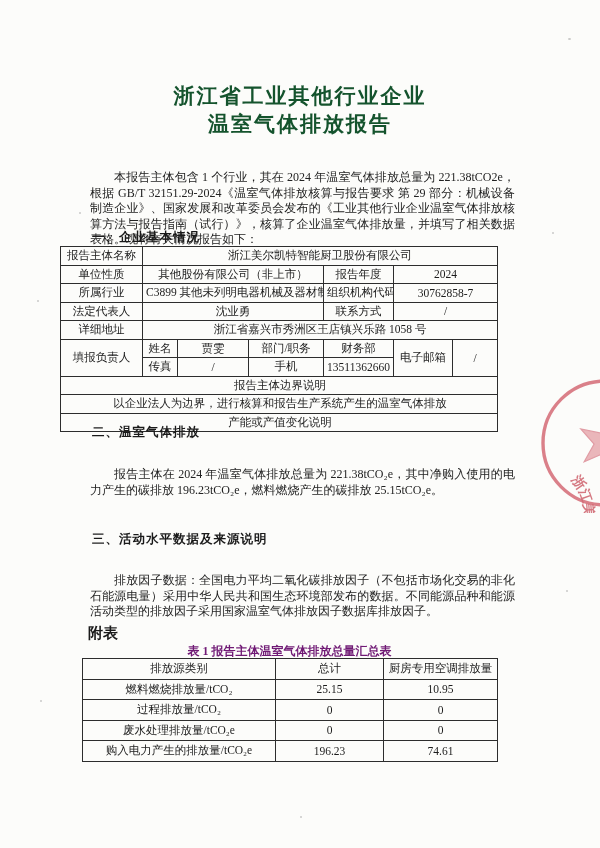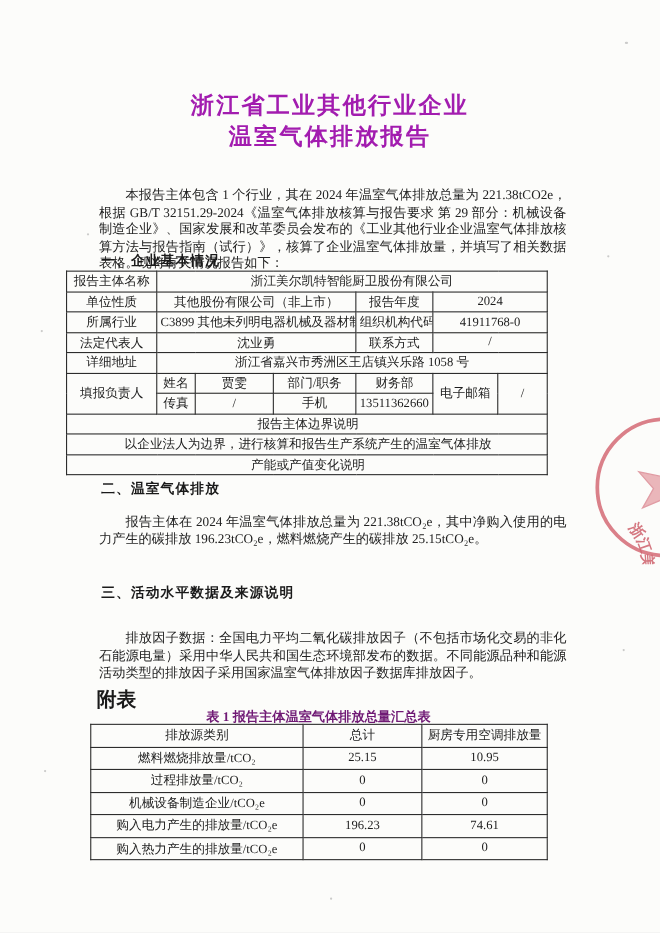--- a/index.html
+++ b/index.html
@@ -2,25 +2,25 @@
 <html><head>
 <meta charset="utf-8">
 <style>
   html,body{margin:0;padding:0;background:#e8e8e8;}
   .page{
     position:relative;width:600px;height:848px;margin:0 auto;
     background:#fcfcfa;overflow:hidden;color:#1e1e1e;
     font-family:"Liberation Serif","DejaVu Serif",serif;
   }
   .title-block{position:absolute;top:82px;left:0;width:600px;text-align:center;
-    font-weight:bold;font-size:21px;line-height:28px;letter-spacing:2px;color:#a21caf;}
+    font-weight:bold;font-size:21px;line-height:28px;letter-spacing:2px;color:#14532d;}
   .para{position:absolute;left:90px;width:425px;font-size:12px;line-height:15.6px;
     text-align:justify;text-indent:2em;color:#222;margin-top:20px;}
   .heading{position:absolute;left:92px;font-size:12.5px;font-weight:bold;color:#1a1a1a;letter-spacing:1px;}
-  .plain-label{position:absolute;left:88px;font-size:18px;font-weight:bold;color:#1a1a1a;}
+  .plain-label{position:absolute;left:88px;font-size:15px;font-weight:bold;color:#1a1a1a;}
   .tbl{position:absolute;border-collapse:collapse;table-layout:fixed;font-size:11.5px;color:#1c1c1c;}
   .tbl td,.tbl th{border:1px solid #2d2d2d;padding:1px 3px;text-align:center;
     vertical-align:middle;font-weight:normal;overflow:hidden;white-space:nowrap;}
   .basic{left:60px;top:246px;width:437px;border:1.6px solid #242424;}
   .basic td{height:15.5px;}
   .basic td.lft{text-align:center;padding-left:5px;}
   .summary{left:82px;top:658px;width:415px;border:1.6px solid #242424;}
   .summary td,.summary th{height:17.5px;}
   .tbl-title{position:absolute;top:643px;left:82px;width:415px;text-align:center;
     font-size:12px;font-weight:bold;color:#701a75;}
@@ -59,21 +59,21 @@
     <tr>
       <td>单位性质</td>
       <td colspan="3">其他股份有限公司（非上市）</td>
       <td>报告年度</td>
       <td colspan="2">2024</td>
     </tr>
     <tr>
       <td>所属行业</td>
       <td colspan="3">C3899 其他未列明电器机械及器材制造</td>
       <td>组织机构代码</td>
-      <td colspan="2">41911768-0</td>
+      <td colspan="2">30762858-7</td>
     </tr>
     <tr>
       <td>法定代表人</td>
       <td colspan="3">沈业勇</td>
       <td>联系方式</td>
       <td colspan="2">/</td>
     </tr>
     <tr>
       <td>详细地址</td>
       <td colspan="6">浙江省嘉兴市秀洲区王店镇兴乐路 1058 号</td>
@@ -98,21 +98,21 @@
     </tr>
     <tr>
       <td colspan="7" class="lft">以企业法人为边界，进行核算和报告生产系统产生的温室气体排放</td>
     </tr>
     <tr>
       <td colspan="7" class="lft">产能或产值变化说明</td>
     </tr>
   </tbody>
     </table>
 
-  <div class="heading" style="top:436px;">二、温室气体排放</div>
+  <div class="heading" style="top:424px;">二、温室气体排放</div>
   <p class="para" style="top:447px;">报告主体在 2024 年温室气体排放总量为 221.38tCO₂e，其中净购入使用的电力产生的碳排放 196.23tCO₂e，燃料燃烧产生的碳排放 25.15tCO₂e。</p>
 
   <div class="heading" style="top:495px;margin-top:36px;">三、活动水平数据及来源说明</div>
 
   <p class="para" style="top:553px;">排放因子数据：全国电力平均二氧化碳排放因子（不包括市场化交易的非化石能源电量）采用中华人民共和国生态环境部发布的数据。不同能源品种和能源活动类型的排放因子采用国家温室气体排放因子数据库排放因子。</p>
 
   <div class="plain-label" style="top:624px;">附表</div>
   <div class="tbl-title">表 1 报告主体温室气体排放总量汇总表</div>
 
   <table class="tbl summary">
@@ -131,33 +131,28 @@
       <td>燃料燃烧排放量/tCO₂</td>
       <td>25.15</td>
       <td>10.95</td>
     </tr>
     <tr>
       <td>过程排放量/tCO₂</td>
       <td>0</td>
       <td>0</td>
     </tr>
     <tr>
-      <td>机械设备制造企业/tCO₂e</td>
+      <td>废水处理排放量/tCO₂e</td>
       <td>0</td>
       <td>0</td>
     </tr>
     <tr>
       <td>购入电力产生的排放量/tCO₂e</td>
       <td>196.23</td>
       <td>74.61</td>
-    </tr>
-    <tr>
-      <td>购入热力产生的排放量/tCO₂e</td>
-      <td>0</td>
-      <td>0</td>
     </tr>
   </tbody>
     </table>
 
   <svg class="seal" viewBox="0 0 140 140">
     <defs>
       <path id="sealArc" d="M 34.6,105.4 A 50,50 0 1 1 34.5,105.3" fill="none"></path>
     </defs>
     <circle cx="70" cy="70" r="62" fill="none" stroke="#cf5763" stroke-width="3.4" opacity="0.88"></circle>
     <polygon points="75.8,42.6 78.2,62.6 97.8,67.1 79.5,75.5 81.4,95.6 67.7,80.8 49.2,88.7 59.1,71.1 45.8,56.0 65.5,60.0" fill="#e2959d" stroke="#d4707c" stroke-width="1.2" opacity="0.8"></polygon>

